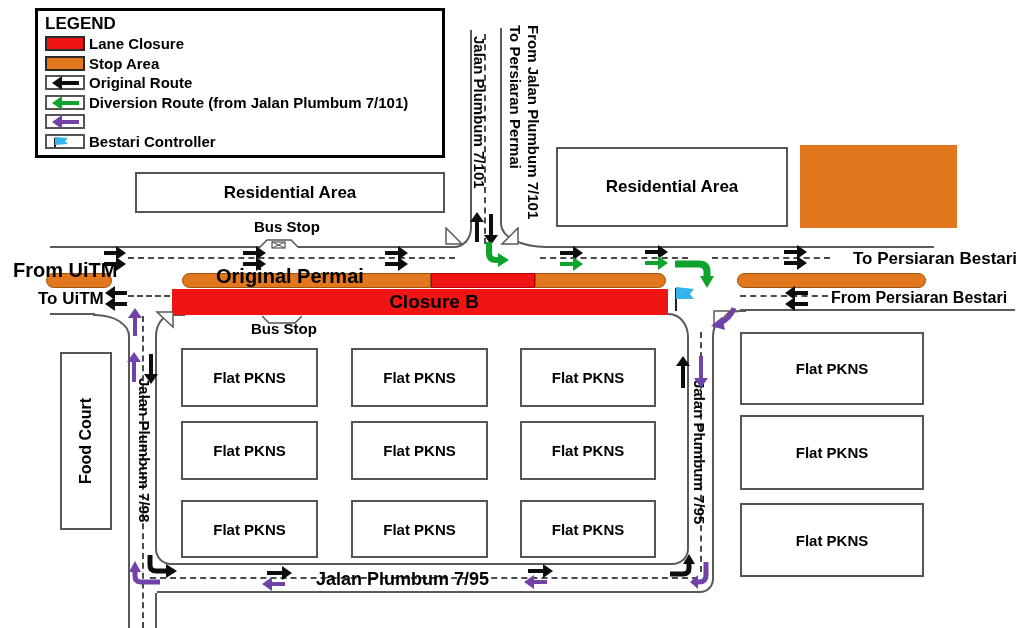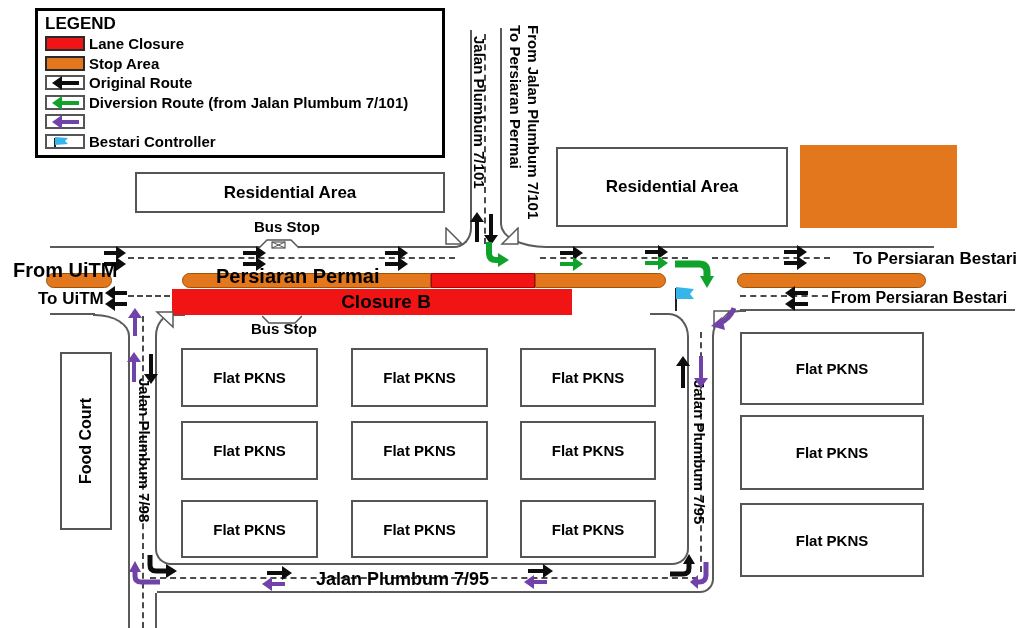--- a/index.html
+++ b/index.html
@@ -78,24 +78,24 @@
   <div class="fil fbl" style="left:155px;top:545px;width:20px;height:20px;border-bottom-left-radius:16px 16px"></div>
   <div class="fil fbr" style="left:667px;top:545px;width:22px;height:20px;border-bottom-right-radius:17px 16px"></div>
   <div class="fil fbr" style="left:698px;top:572px;width:16px;height:21px;border-bottom-right-radius:14px 14px"></div>
 
   <div class="strip" style="left:46px;top:273px;width:66px;border-radius:8px"></div>
   <div class="strip" style="left:182px;top:273px;width:249px;border-radius:8px 0 0 8px"></div>
   <div class="strip" style="left:431px;top:273px;width:104px;background:#f01414;border-color:#b00000"></div>
   <div class="strip" style="left:535px;top:273px;width:131px;border-radius:0 8px 8px 0"></div>
   <div class="strip" style="left:737px;top:273px;width:189px;border-radius:8px"></div>
 
-  <div class="redband" style="left:172px;top:289px;width:400px;height:26px;display:flex;align-items:center;justify-content:center;padding-left:28px">
+  <div class="redband" style="left:172px;top:289px;width:496px;height:26px;display:flex;align-items:center;justify-content:center;padding-left:28px">
     <span class="lbl" style="position:static;font-size:19px">Closure B</span>
   </div>
-  <div class="lbl" style="left:216px;top:265px;font-size:20px;z-index:6">Persiaran Permai</div>
+  <div class="lbl" style="left:216px;top:265px;font-size:20px;z-index:6">Original Permai</div>
 
   <svg class="isl" style="left:444px;top:227px" width="20" height="19">
       <polygon points="2,1 18,17 2,17" fill="#fff" stroke="#5a5a5a" stroke-width="1.5"></polygon>
     </svg>
   <svg class="isl" style="left:500px;top:227px" width="20" height="19">
       <polygon points="18,1 18,17 2,17" fill="#fff" stroke="#5a5a5a" stroke-width="1.5"></polygon>
     </svg>
   <svg class="isl" style="left:155px;top:310px" width="21" height="19">
       <polygon points="2,2 18,2 18,17" fill="#fff" stroke="#5a5a5a" stroke-width="1.5"></polygon>
     </svg>

